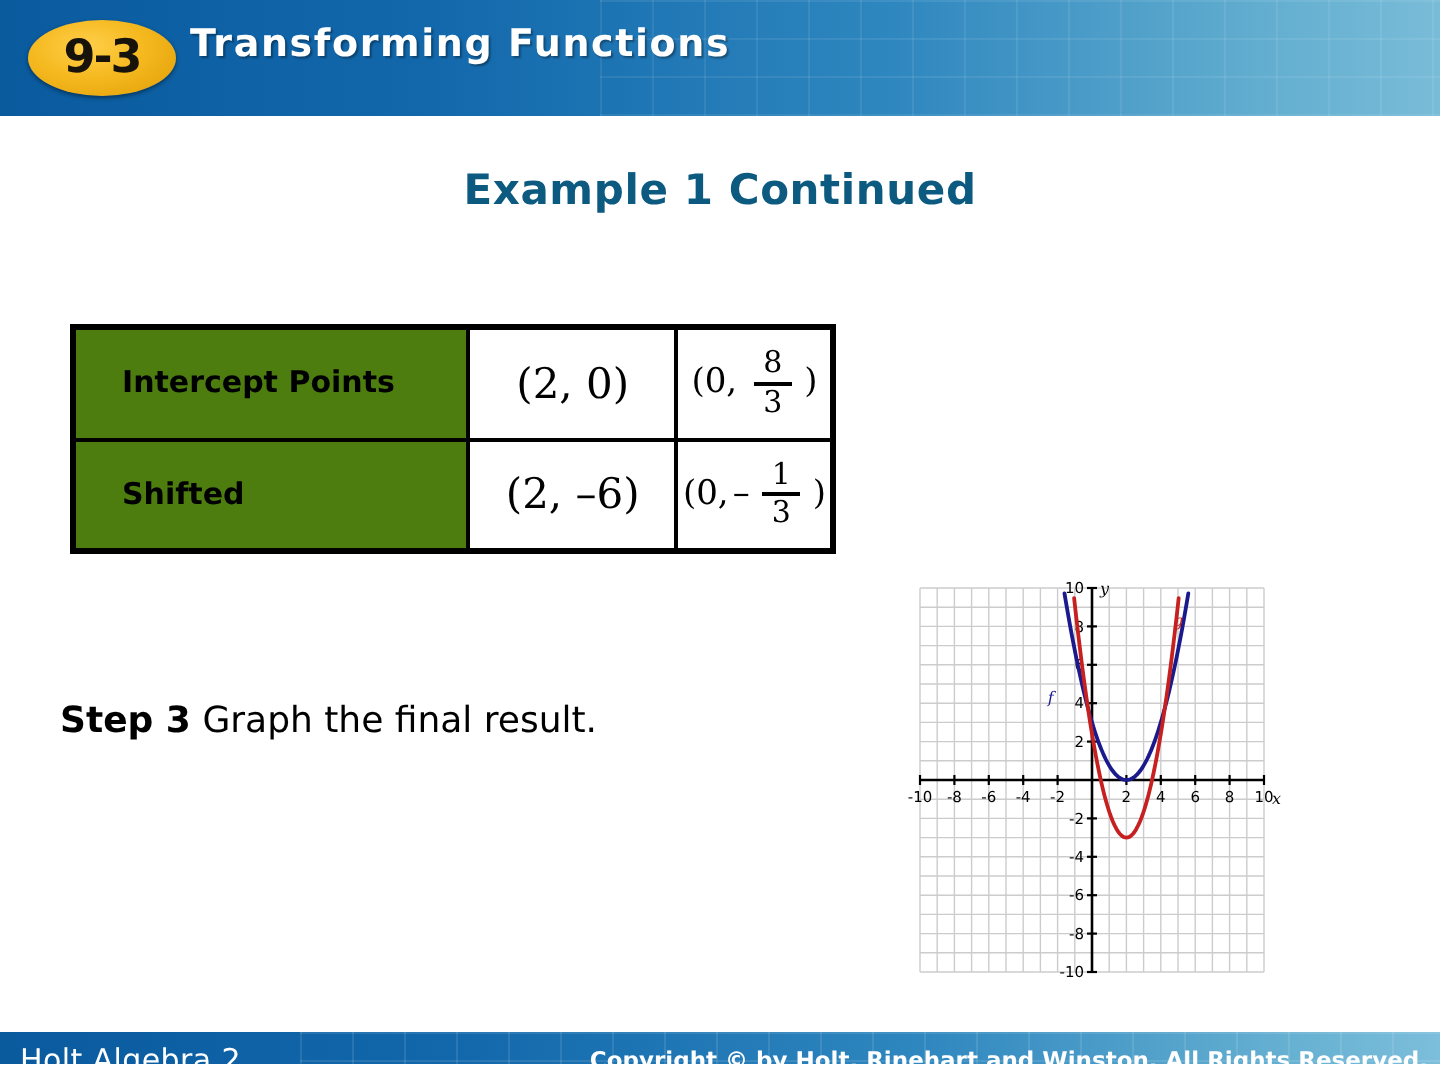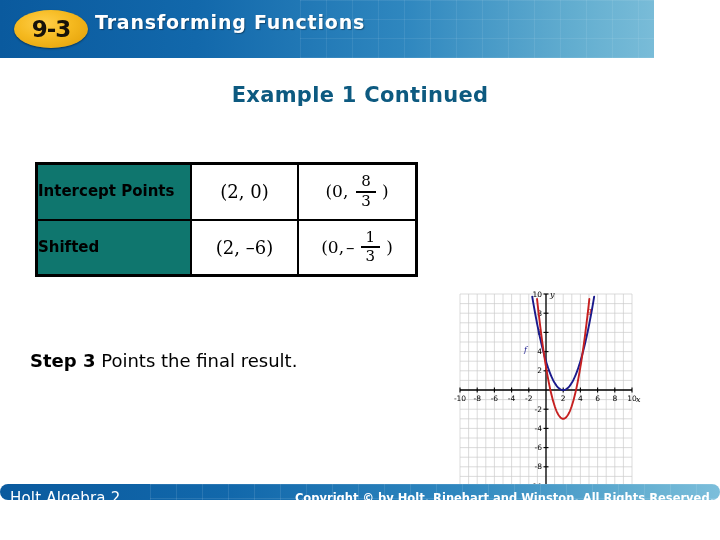--- a/index.html
+++ b/index.html
@@ -12,21 +12,21 @@
     height: 540px;
     position: relative;
     overflow: hidden;
     font-family: "DejaVu Sans", sans-serif;
   }
 
   
   #header-bar {
     position: absolute;
     left: 0; top: 0;
-    width: 654px; height: 58px;
+    width: 720px; height: 58px;
     background: linear-gradient(to right, #0a5a9e 0%, #1268ab 30%, #2f87bf 62%, #63aed0 88%, #79bcd8 100%);
     overflow: hidden;
   }
   #header-pattern {
     position: absolute;
     left: 300px; top: 0;
     width: 420px; height: 58px;
     background-image:
       linear-gradient(to right, rgba(255,255,255,.09) 1px, transparent 1px),
       linear-gradient(to bottom, rgba(255,255,255,.09) 1px, transparent 1px);
@@ -82,34 +82,34 @@
     border-collapse: collapse;
     border: 3px solid #000000;
     background: #ffffff;
   }
   #data-table td {
     border: 2px solid #000000;
     padding: 0;
     vertical-align: middle;
   }
   .row-label {
-    background: #0f766e;
+    background: #4d7c0f;
     width: 152px;
-    padding: 6px 0 !important;
+    padding: 6px 23px !important;
     font-family: "DejaVu Sans", sans-serif;
     font-weight: bold;
     font-size: 15px;
     color: #000000;
     line-height: 1.25;
   }
   .cell-point {
     width: 105px;
     text-align: center;
     font-family: "DejaVu Serif", serif;
-    font-size: 18px;
+    font-size: 21px;
     color: #000000;
   }
   .cell-frac {
     text-align: center;
     font-family: "DejaVu Serif", serif;
     font-size: 17px;
     color: #000000;
     padding: 4px 2px !important;
   }
   .r1 { height: 56px; }
@@ -149,25 +149,24 @@
   #graph-figure {
     position: absolute;
     left: 450px; top: 288px;
     width: 200px; height: 205px;
   }
   #graph-figure svg { display: block; }
 
   
   #footer-bar {
     position: absolute;
-    left: 0; top: 484px;
+    left: 0; top: 516px;
     width: 720px; height: 16px;
     background: linear-gradient(to right, #0a5a9e 0%, #1268ab 32%, #2f87bf 64%, #67b1d2 90%, #7cbedb 100%);
     overflow: hidden;
-    border-radius: 10px;
   }
   #footer-pattern {
     position: absolute;
     left: 150px; top: 0;
     width: 570px; height: 28px;
     background-image:
       linear-gradient(to right, rgba(255,255,255,.10) 1px, transparent 1px),
       linear-gradient(to bottom, rgba(255,255,255,.10) 1px, transparent 1px);
     background-size: 26px 14px;
   }
@@ -230,21 +229,21 @@
         </span>
         <span>)</span>
       </span>
     </td>
   </tr>
 </tbody>
   </table>
 
 <div id="step-line">
   <span class="bold">Step 3</span>
-  <span>Points the final result.</span>
+  <span>Graph the final result.</span>
 </div>
 
 <div id="graph-figure">
   <svg id="graph-svg" width="200" height="205" viewBox="0 0 200 205">
     <g id="grid-group">
         <line x1="10" y1="6" x2="10" y2="198" stroke="#cccccc" stroke-width="0.7"></line>
         <line x1="18.6" y1="6" x2="18.6" y2="198" stroke="#cccccc" stroke-width="0.7"></line>
         <line x1="27.2" y1="6" x2="27.2" y2="198" stroke="#cccccc" stroke-width="0.7"></line>
         <line x1="35.8" y1="6" x2="35.8" y2="198" stroke="#cccccc" stroke-width="0.7"></line>
         <line x1="44.4" y1="6" x2="44.4" y2="198" stroke="#cccccc" stroke-width="0.7"></line>

